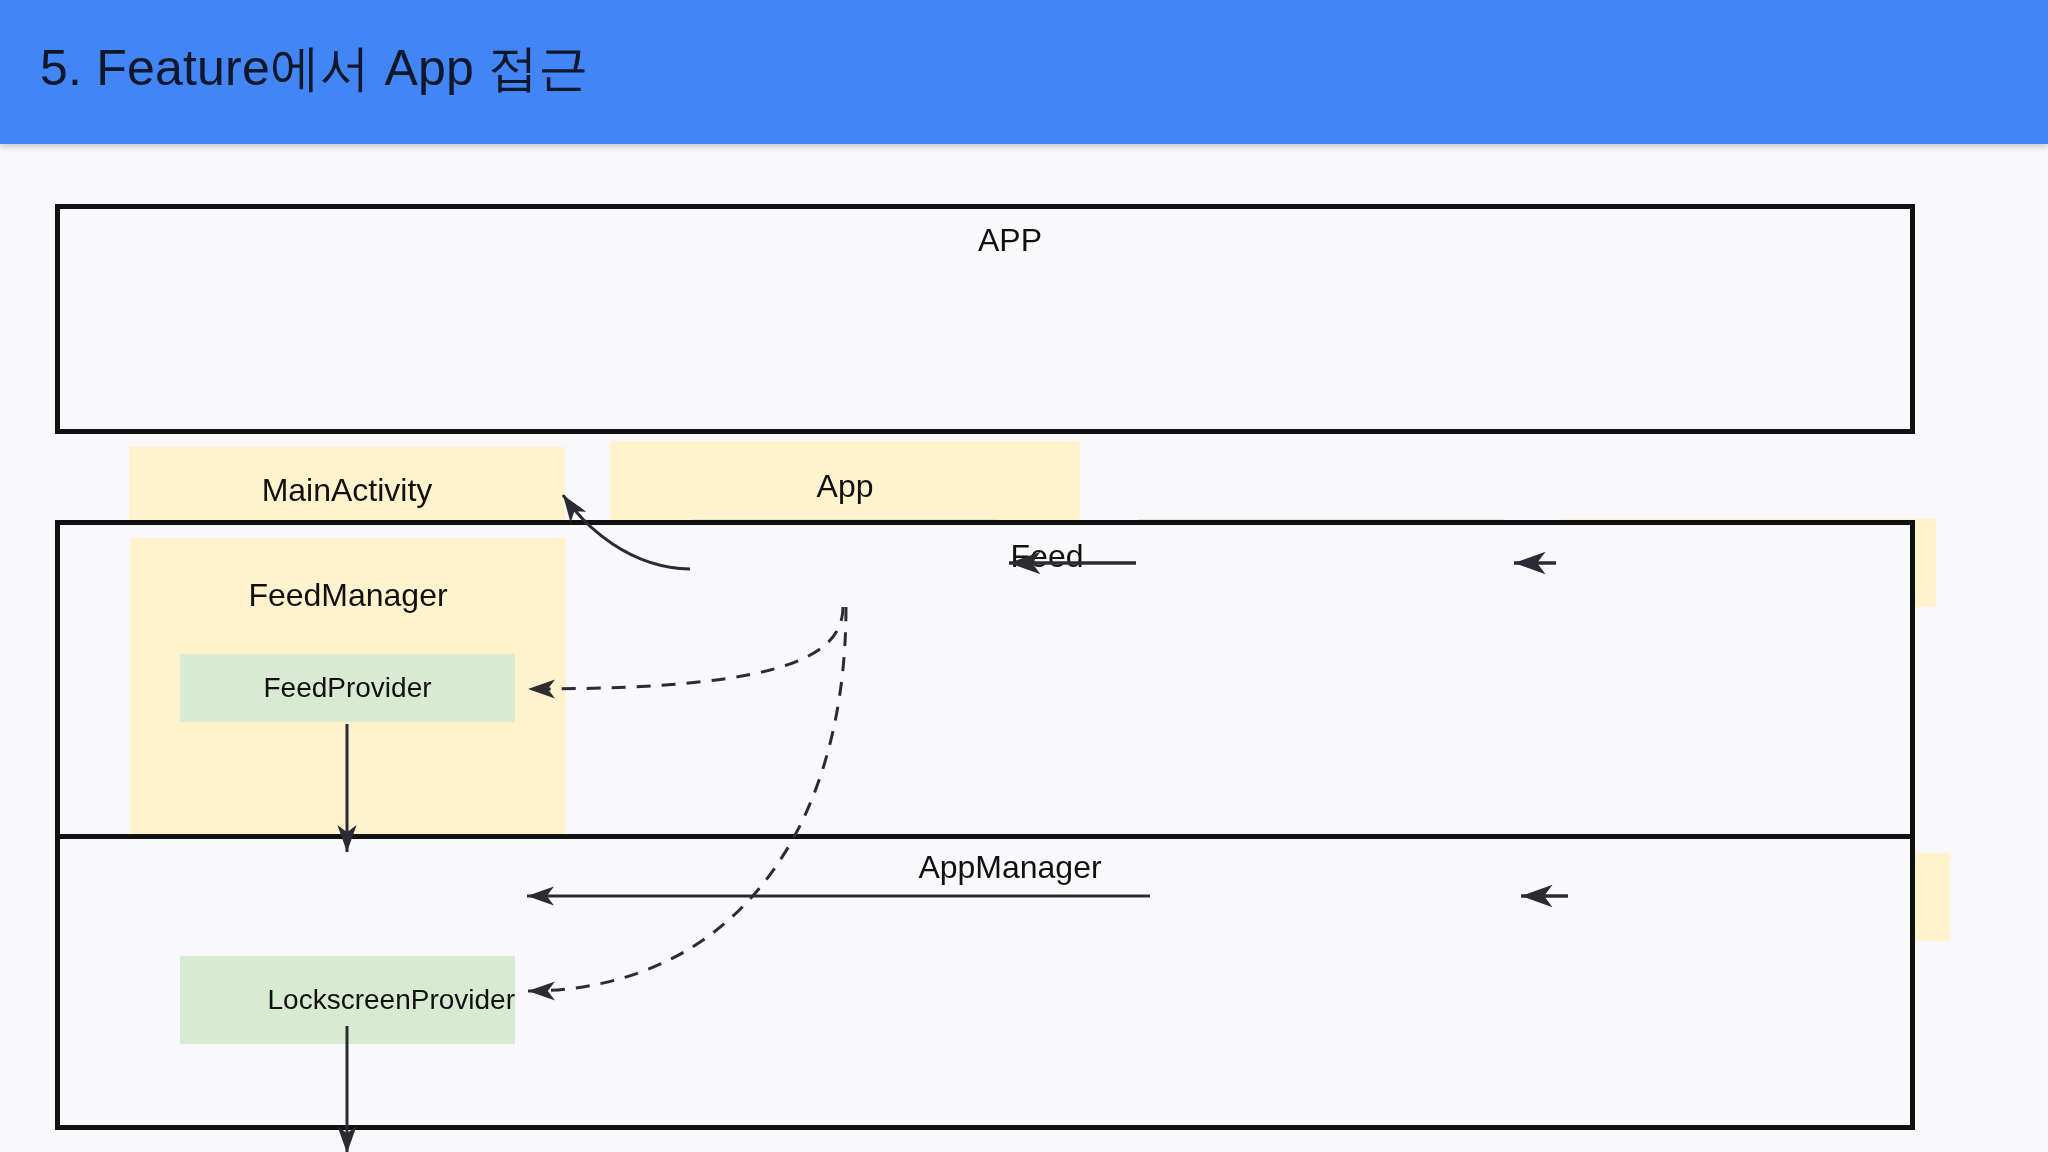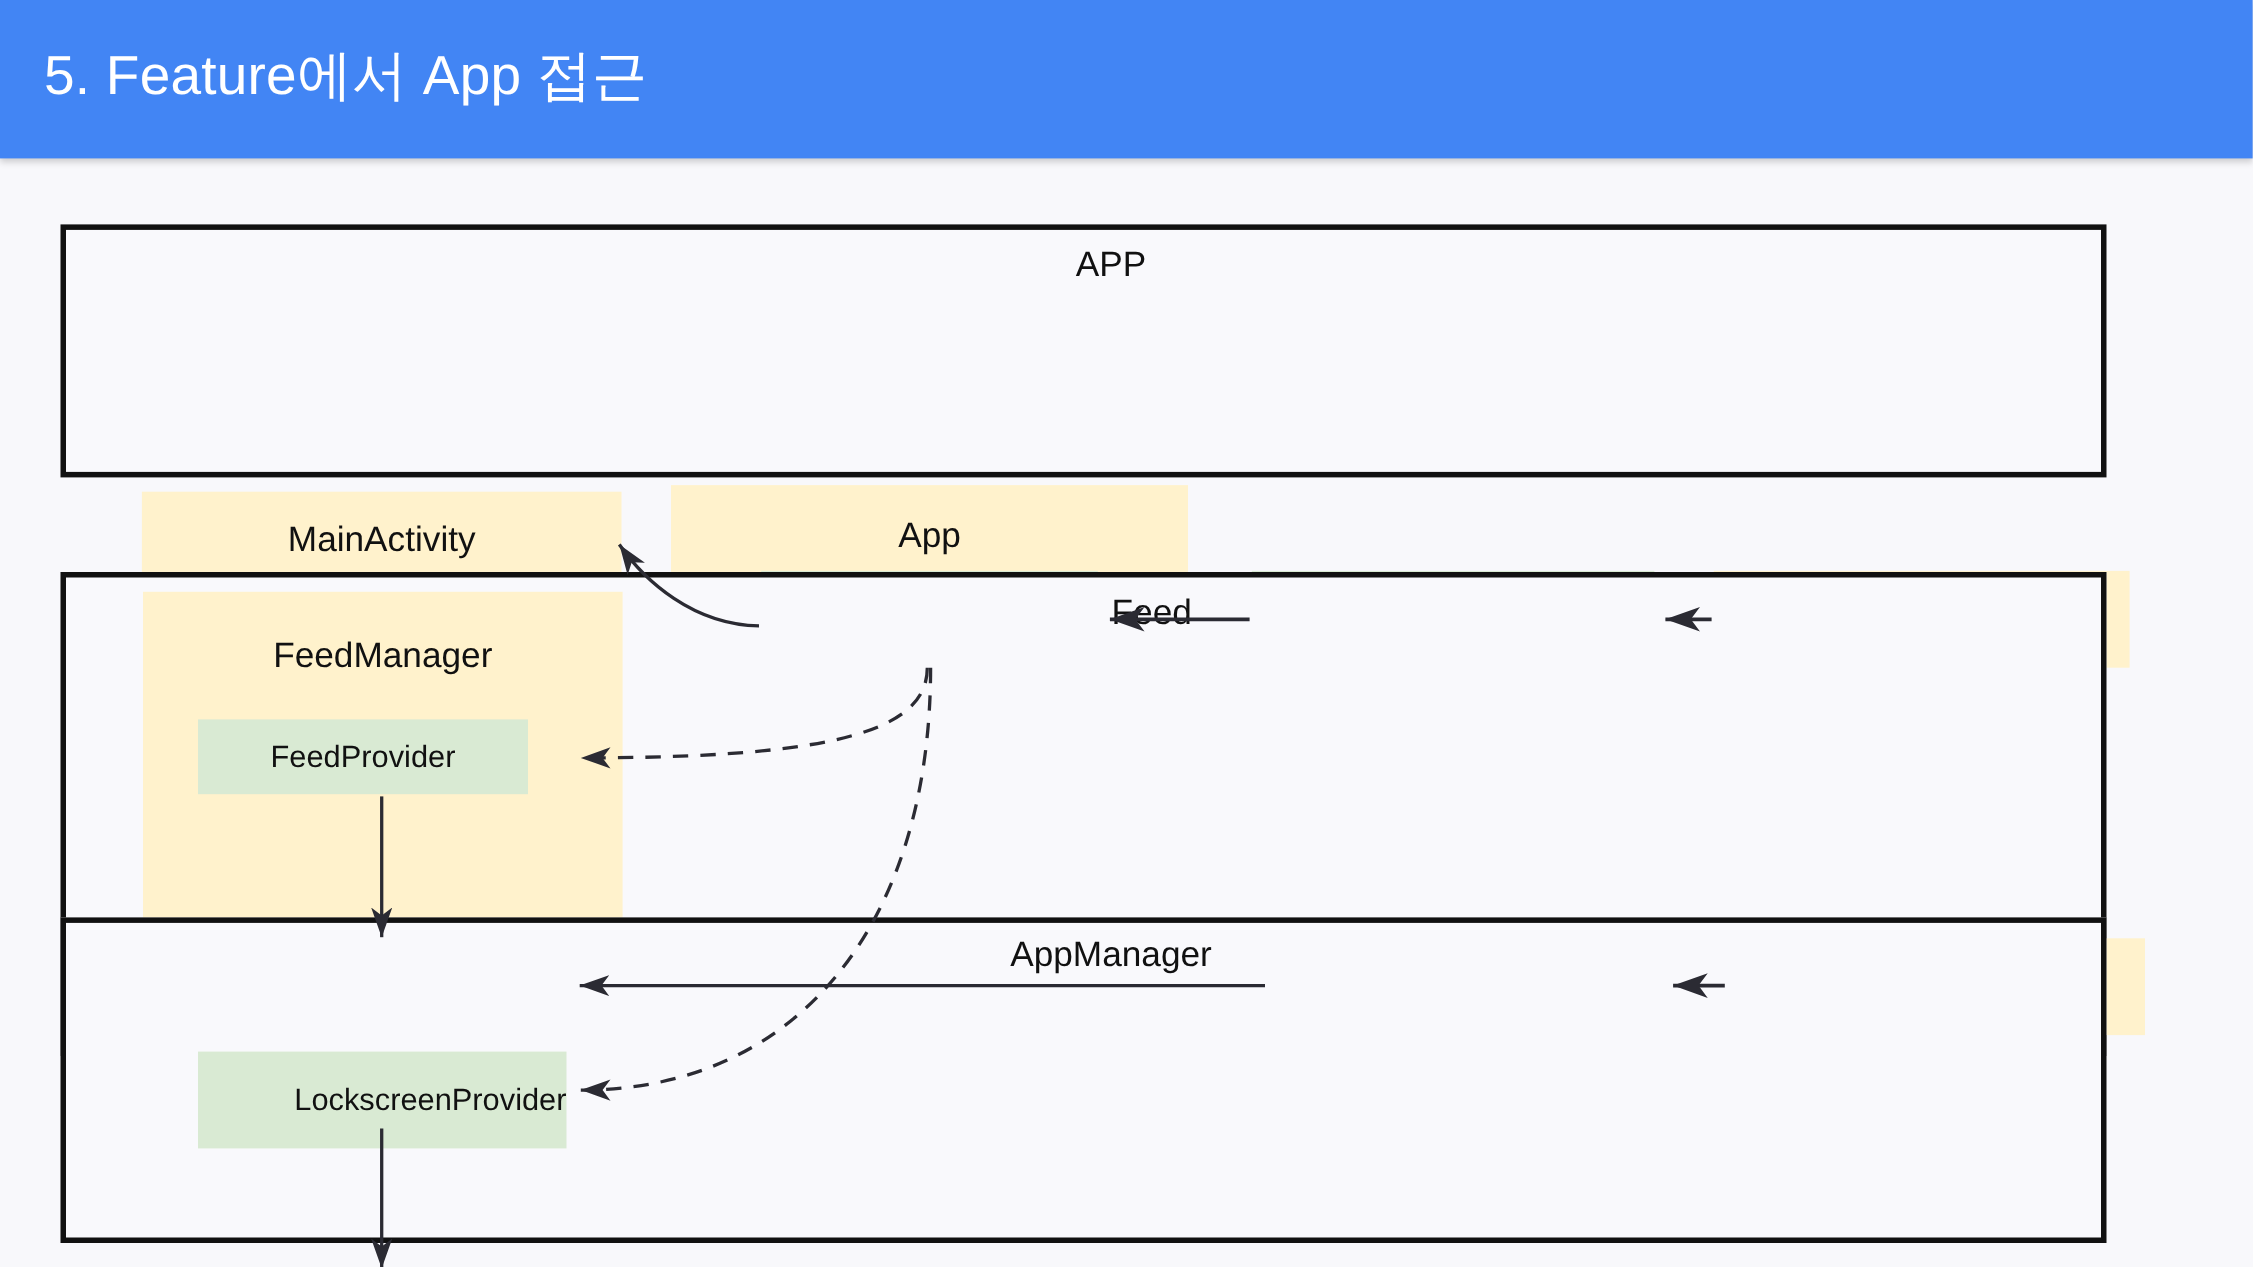--- a/index.html
+++ b/index.html
@@ -11,21 +11,21 @@
     position:relative;
   }
   
   #header{
     position:absolute;left:0;top:0;width:2048px;height:144px;
     background:#4285f4;
     box-shadow:0 3px 6px rgba(0,0,0,.18);
   }
   #header-title{
     position:absolute;left:40px;top:35px;
-    color:#ffffff;
+    color:#0f172a;
     font-size:50px;
     font-weight:400;
     letter-spacing:.2px;
     white-space:nowrap;
   }
   
   #diagram{
     position:absolute;left:0;top:144px;width:2048px;height:1008px;
   }
   .section{
@@ -105,21 +105,21 @@
   </div>
 
   <div class="section" style="left:55px;top:376px;width:1860px;height:440px;">
   </div>
   <div class="section-label" style="left:947px;top:394px;width:200px;">Feed</div>
 
   <div class="node yellow group" style="left:130px;top:394px;width:436px;height:422px;">
     <div class="group-title" style="top:39px;">FeedManager</div>
   </div>
 
-  <div class="node green" style="left:180px;top:510px;width:300px;height:68px;font-size:28px;">
+  <div class="node green" style="left:180px;top:510px;width:335px;height:68px;font-size:28px;">
     <span>FeedProvider</span>
   </div>
 
   <div class="node green" style="left:180px;top:713px;width:335px;height:68px;font-size:28px;">
     <span>FeedSubcomponent</span>
   </div>
 
   <div class="node green" style="left:1152px;top:709px;width:360px;height:88px;">
     <span>FeedModule</span>
   </div>

